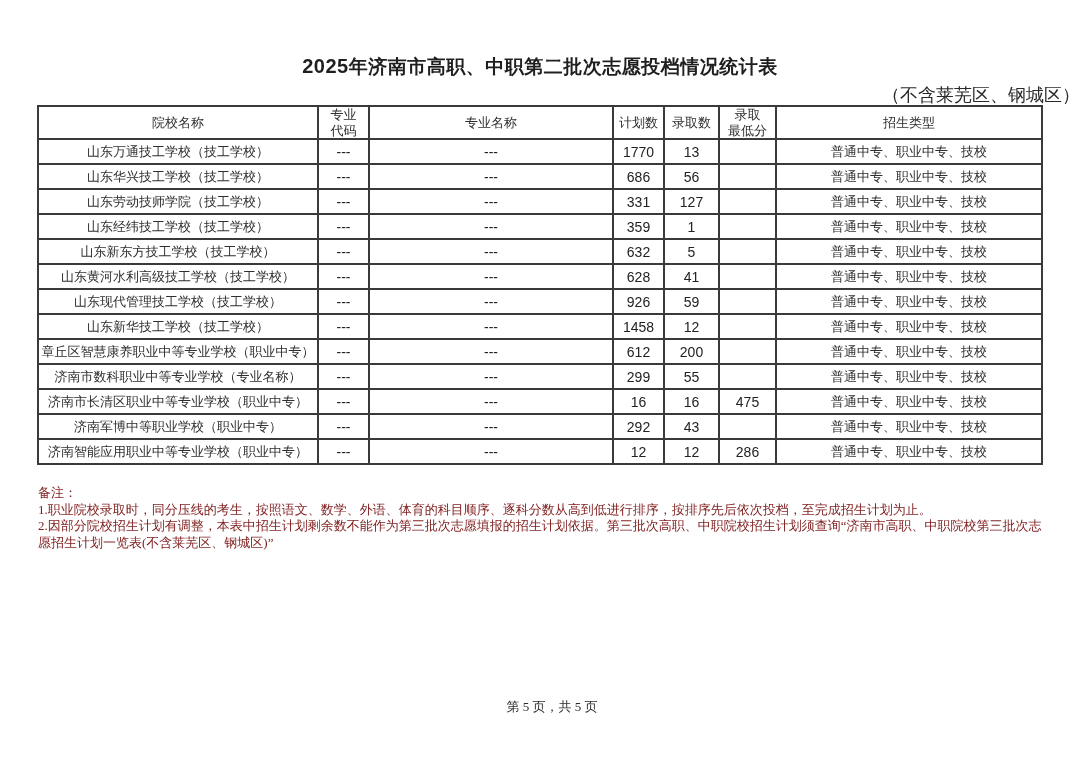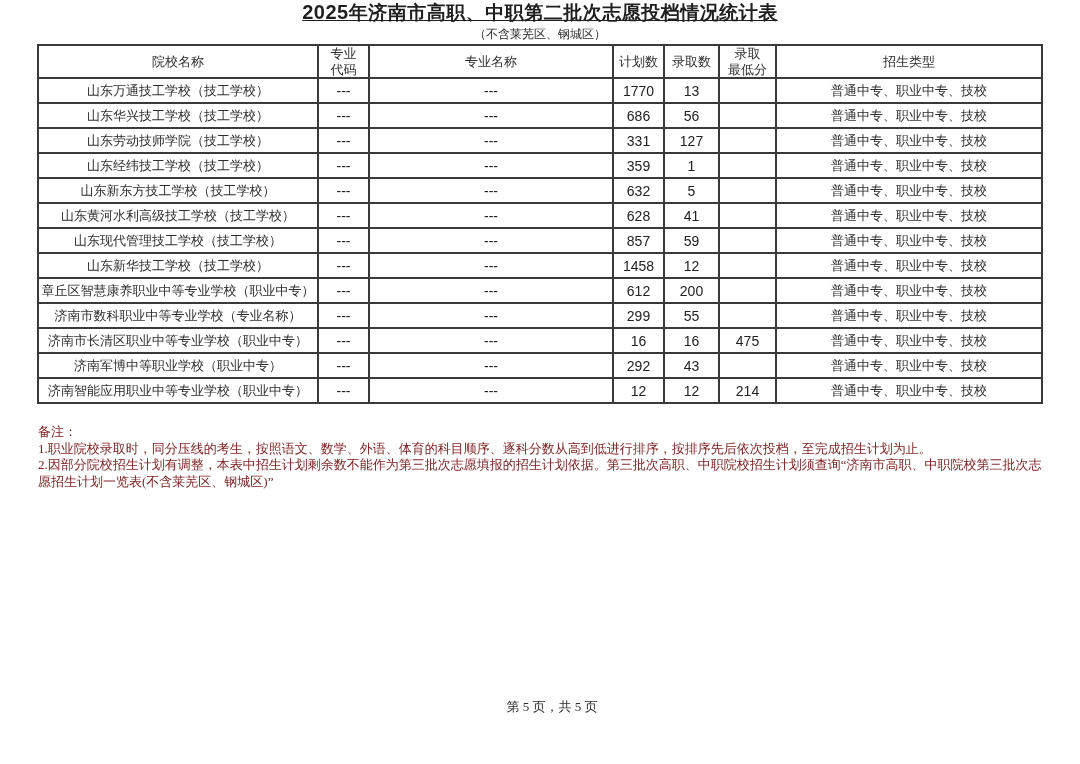--- a/index.html
+++ b/index.html
@@ -9,38 +9,38 @@
     font-family: "Liberation Serif", "DejaVu Serif", serif;
     color: #333333;
   }
   .sheet {
     position: relative;
     width: 1080px; height: 764px;
     background: #ffffff;
     overflow: hidden;
   }
   .title {
+    padding-top: 54px;
     text-align: center;
     font-size: 19px;
     font-weight: bold;
     color: #1f1f1f;
     letter-spacing: 0.5px;
     line-height: 24px;
-    text-decoration: underline;
   }
   .title .year {
     font-family: "Liberation Sans", "DejaVu Sans", sans-serif;
     font-size: 20px;
   }
   .subtitle {
-    text-align: center;
-    font-size: 12px;
+    text-align: right;
+    font-size: 18px;
     color: #2a2a2a;
     line-height: 16px;
-    margin-top: 1px;
+    margin-top: 8px;
   }
   table.stats {
     border-collapse: collapse;
     table-layout: fixed;
     width: 1004px;
     margin: 2px 0 0 37px;
   }
   .stats th, .stats td {
     border: 2px solid #3a3a3a;
     text-align: center;
@@ -174,21 +174,21 @@
           <td class="num">---</td>
           <td class="num">628</td>
           <td class="num">41</td>
           <td class="num"></td>
           <td>普通中专、职业中专、技校</td>
         </tr>
         <tr>
           <td>山东现代管理技工学校（技工学校）</td>
           <td class="num">---</td>
           <td class="num">---</td>
-          <td class="num">857</td>
+          <td class="num">926</td>
           <td class="num">59</td>
           <td class="num"></td>
           <td>普通中专、职业中专、技校</td>
         </tr>
         <tr>
           <td>山东新华技工学校（技工学校）</td>
           <td class="num">---</td>
           <td class="num">---</td>
           <td class="num">1458</td>
           <td class="num">12</td>
@@ -230,21 +230,21 @@
           <td class="num">43</td>
           <td class="num"></td>
           <td>普通中专、职业中专、技校</td>
         </tr>
         <tr>
           <td>济南智能应用职业中等专业学校（职业中专）</td>
           <td class="num">---</td>
           <td class="num">---</td>
           <td class="num">12</td>
           <td class="num">12</td>
-          <td class="num">214</td>
+          <td class="num">286</td>
           <td>普通中专、职业中专、技校</td>
         </tr>
       </tbody>
   </table>
 
   <div class="notes">
     <div>备注：</div>
     <div>1.职业院校录取时，同分压线的考生，按照语文、数学、外语、体育的科目顺序、逐科分数从高到低进行排序，按排序先后依次投档，至完成招生计划为止。</div>
     <div>2.因部分院校招生计划有调整，本表中招生计划剩余数不能作为第三批次志愿填报的招生计划依据。第三批次高职、中职院校招生计划须查询“济南市高职、中职院校第三批次志愿招生计划一览表(不含莱芜区、钢城区)”</div>
   </div>

